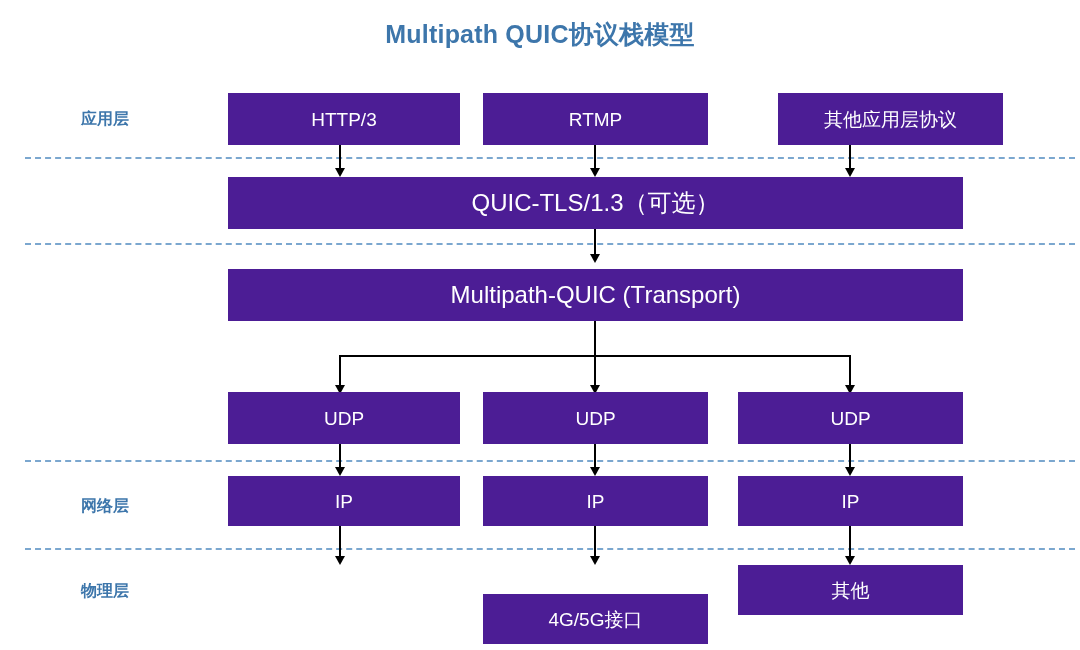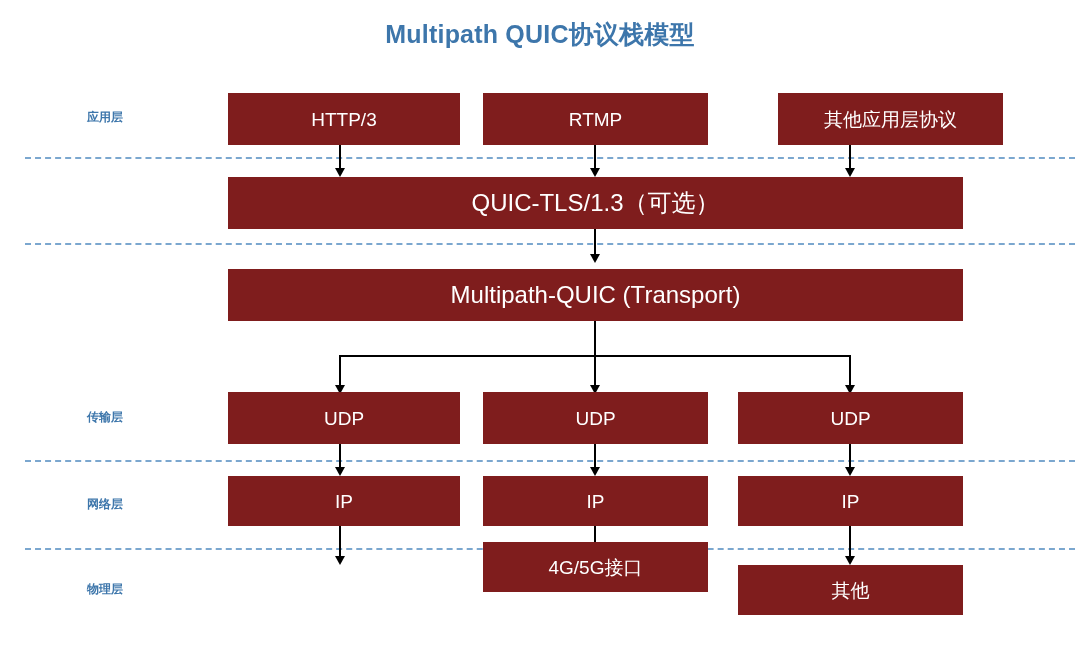--- a/index.html
+++ b/index.html
@@ -23,28 +23,28 @@
   
   .divider{
     position:absolute;left:25px;width:1050px;height:0;
     border-top:2px dashed #7ba7cf;
   }
 
   
   .layer-label{
     position:absolute;left:40px;width:130px;
     text-align:center;
-    font-size:12px;font-weight:bold;
+    font-size:16px;font-weight:bold;
     color:#3d76ab;
   }
 
   
   .box{
     position:absolute;
-    background:#7f1d1d;
+    background:#4c1d95;
     color:#ffffff;
     display:flex;align-items:center;justify-content:center;
     font-size:19px;
     line-height:1;
     white-space:nowrap;
   }
   .box.wide{font-size:24px;}
 
   
   .vline{position:absolute;width:0;border-left:2px solid #000;}
@@ -63,21 +63,20 @@
 <div id="stage">
 
   <div class="title">Multipath QUIC协议栈模型</div>
 
   <div class="divider" style="top:157px"></div>
   <div class="divider" style="top:243px"></div>
   <div class="divider" style="top:460px"></div>
   <div class="divider" style="top:548px"></div>
 
   <div class="layer-label" style="top:109px">应用层</div>
-  <div class="layer-label" style="top:409px">传输层</div>
   <div class="layer-label" style="top:581px">物理层</div>
   <div class="layer-label" style="top:496px">网络层</div>
 
   <div class="box" style="left:228px;top:93px;width:232px;height:52px">HTTP/3</div>
   <div class="box" style="left:483px;top:93px;width:225px;height:52px">RTMP</div>
   <div class="box" style="left:778px;top:93px;width:225px;height:52px">其他应用层协议</div>
 
   <div class="vline" style="left:339px;top:145px;height:26px"></div>
   <div class="arrowhead" style="left:335px;top:168px"></div>
 
@@ -125,16 +124,16 @@
 
   <div class="vline" style="left:339px;top:526px;height:32px"></div>
   <div class="arrowhead" style="left:335px;top:556px"></div>
 
   <div class="vline" style="left:594px;top:526px;height:32px"></div>
   <div class="arrowhead" style="left:590px;top:556px"></div>
 
   <div class="vline" style="left:849px;top:526px;height:32px"></div>
   <div class="arrowhead" style="left:845px;top:556px"></div>
 
-  <div class="box" style="left:483px;top:542px;width:225px;height:50px">4G/5G接口</div>
+  <div class="box" style="left:483px;top:594px;width:225px;height:50px">4G/5G接口</div>
   <div class="box" style="left:738px;top:565px;width:225px;height:50px">其他</div>
 
 </div>
 
 </body></html>

